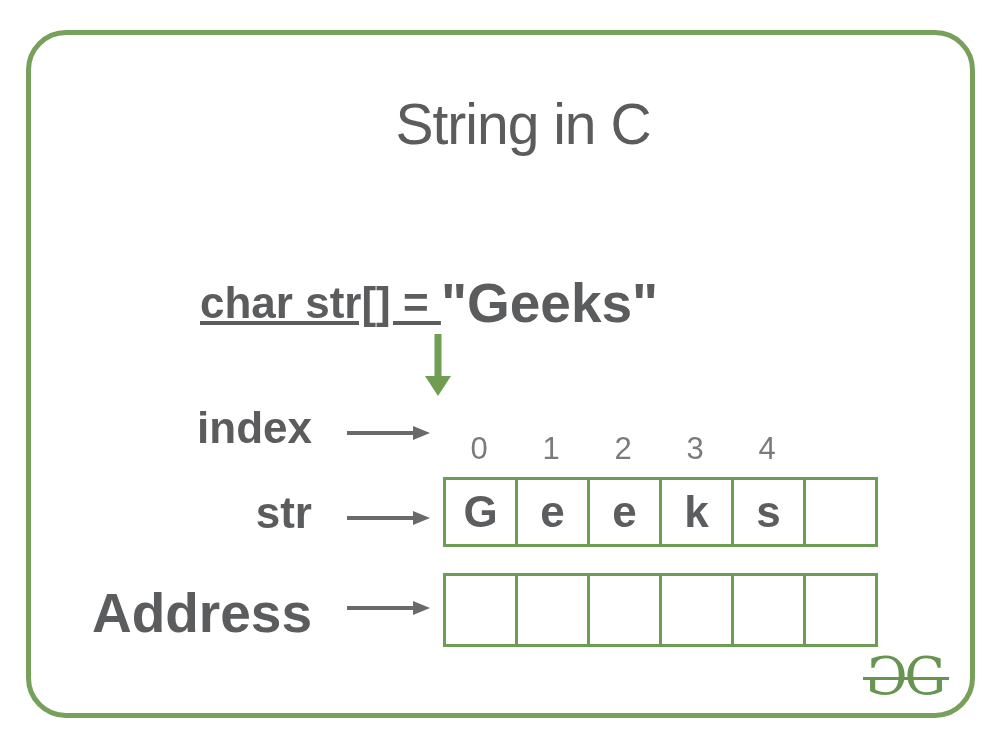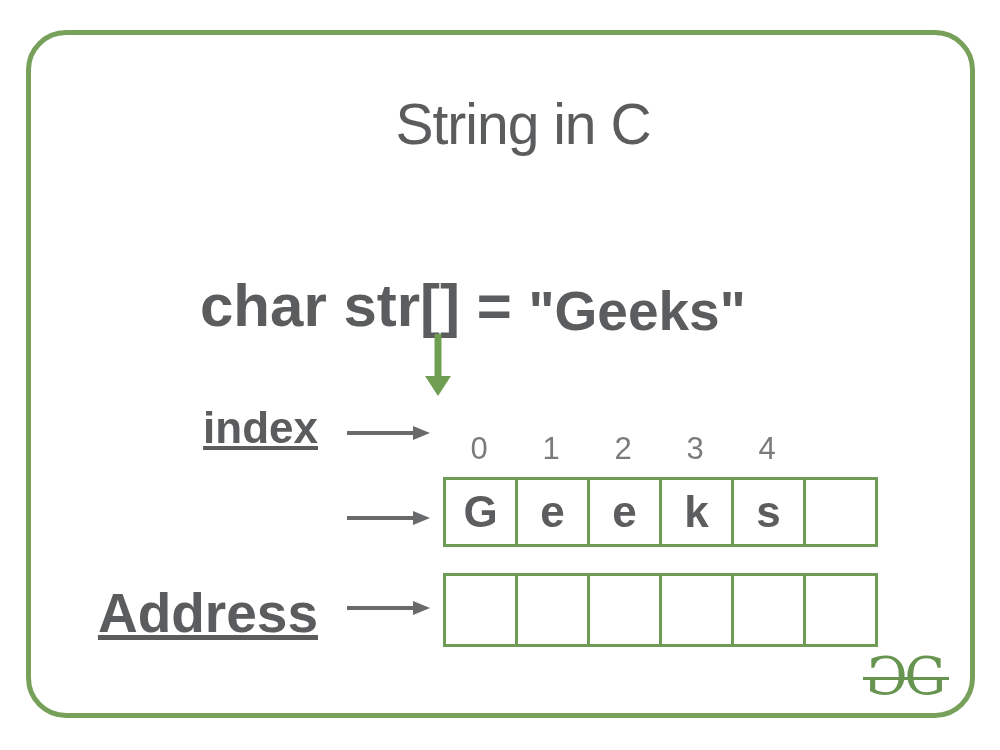--- a/index.html
+++ b/index.html
@@ -13,26 +13,26 @@
   }
   .title {
     position:absolute; left:0; top:96px; width:100%; text-align:center;
     font-size:57px; line-height:1; font-weight:400; color:#5b5c5e;
     letter-spacing:-1px; white-space:nowrap;padding-left:23px;
   }
   .decl {
     position:absolute; left:200px; top:276px; white-space:nowrap;
     font-weight:700; color:#5b5c5e; line-height:1;
   }
-  .decl .code-part { font-size:60px; }
+  .decl .code-part { font-size:44px;text-decoration:underline; }
   .decl .value-part { font-size:55px; vertical-align:-4px; }
   .down-arrow { position:absolute; left:423px; top:332px; }
   .row-label {
-    position:absolute; left:26px; width:292px; text-align:right;
-    font-weight:700; color:#5b5c5e; line-height:1; white-space:nowrap;text-decoration:underline;
+    position:absolute; left:20px; width:292px; text-align:right;
+    font-weight:700; color:#5b5c5e; line-height:1; white-space:nowrap;
   }
   .label-index { top:406px; font-size:44px; }
   .label-str { top:491px; font-size:44px; }
   .label-address { top:586px; font-size:55px; }
   .h-arrow { position:absolute; left:347px; }
   .ha-index { top:425px; }
   .ha-str { top:510px; }
   .ha-address { top:600px; }
   .index-num {
     position:absolute; top:433px; transform:translateX(-50%);
@@ -82,20 +82,21 @@
     <line x1="0" y1="8" x2="67" y2="8" stroke="#696a6c" stroke-width="4"></line>
     <polygon points="66,1 66,15 83,8" fill="#696a6c"></polygon>
   </svg>
 
   <span class="index-num" style="left:479px">0</span>
   <span class="index-num" style="left:551px">1</span>
   <span class="index-num" style="left:623px">2</span>
   <span class="index-num" style="left:695px">3</span>
   <span class="index-num" style="left:767px">4</span>
 
+  <div class="row-label label-str">str</div>
   <svg class="h-arrow ha-str" width="84" height="16" viewBox="0 0 84 16">
     <line x1="0" y1="8" x2="67" y2="8" stroke="#696a6c" stroke-width="4"></line>
     <polygon points="66,1 66,15 83,8" fill="#696a6c"></polygon>
   </svg>
 
   <div class="grid grid-str">
     <div class="cell">G</div>
     <div class="cell">e</div>
     <div class="cell">e</div>
     <div class="cell">k</div>

